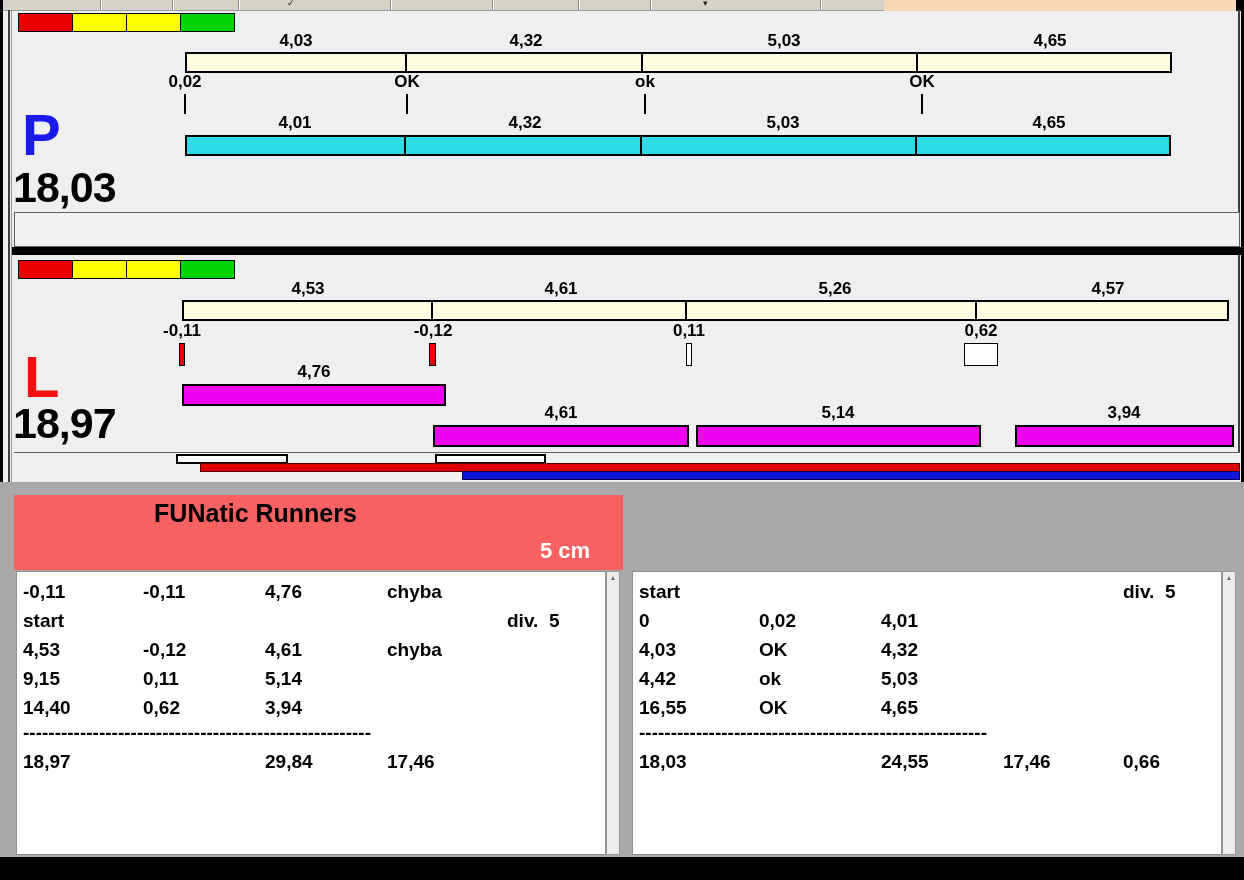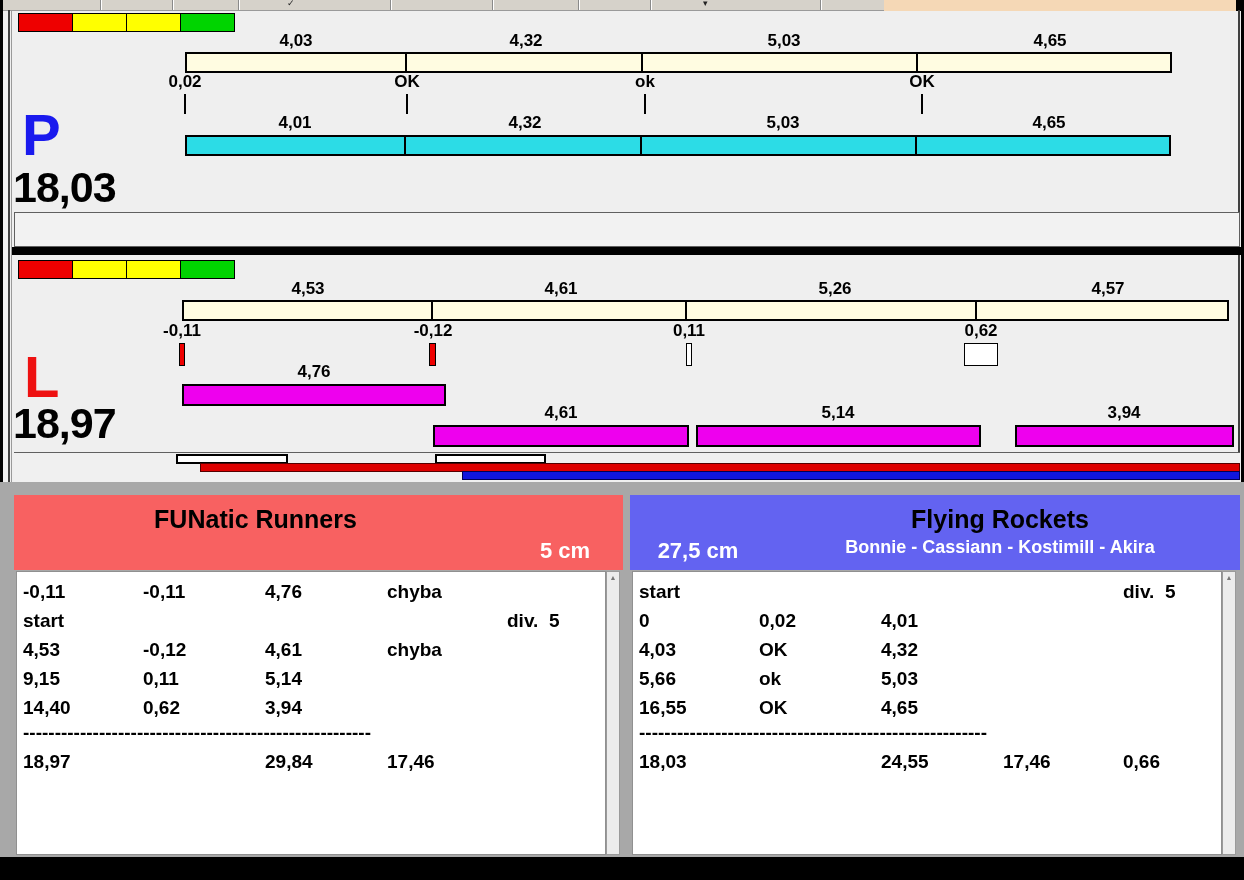--- a/index.html
+++ b/index.html
@@ -39,21 +39,21 @@
   .empty-strip{left:14px;top:212px;width:1226px;height:35px;background:#f2f2f2;border:1px solid #606060;box-sizing:border-box;}
   .black-sep{left:12px;top:247px;width:1232px;height:8px;background:#000;}
 
   .overlap-strip{left:14px;top:452px;width:1226px;height:30px;background:#f0f0f0;border-top:1px solid #606060;}
   .ov-box{position:absolute;background:#fff;border:2px solid #000;box-sizing:border-box;}
   .ov-red{position:absolute;background:#dd0000;border:1px solid #550000;box-sizing:border-box;}
   .ov-blue{position:absolute;background:#1016dd;border:1px solid #000055;box-sizing:border-box;}
 
   .teams-bg{left:0;top:482px;width:1244px;height:375px;background:#a8a8a8;}
   .team-header{position:absolute;top:495px;height:75px;}
-  .team-title{position:absolute;top:10px;font-size:25px;text-align:center;line-height:28px;}
+  .team-title{position:absolute;top:4px;font-size:25px;text-align:center;line-height:28px;}
   .team-members{position:absolute;top:42px;color:#fff;font-size:18px;text-align:center;line-height:20px;}
   .gap-label{position:absolute;color:#fff;font-size:22px;text-align:center;line-height:24px;}
   .date-box{left:497px;top:493px;width:263px;height:38px;background:#fff;font-weight:normal;font-size:27px;text-align:center;line-height:38px;white-space:nowrap;}
 
   .table-area{position:absolute;top:571px;width:590px;height:284px;background:#fff;border:1px solid #909090;box-sizing:border-box;padding:5px 0 0 6px;font-size:19px;overflow:hidden;}
   .trow{display:flex;height:29px;line-height:29px;white-space:pre;}
   .tcell{flex:none;overflow:visible;white-space:pre;}
   .c0{width:120px;}.c1{width:122px;}.c2{width:122px;}.c3{width:120px;}.c4{flex:1;}
   .tsep{height:25px;line-height:22px;overflow:hidden;white-space:nowrap;}
   .scrollbar{position:absolute;top:571px;width:14px;height:284px;background:#ececec;border:1px solid #9a9a9a;box-sizing:border-box;}
@@ -172,45 +172,40 @@
     <div class="ov-blue" style="left:448px;top:18px;width:778px;height:9px;"></div>
   </div>
 
   <div class="a teams-bg"></div>
 
   <div class="team-header" style="left:14px;width:609px;background:#f86161;">
     <div class="team-title" style="left:0;width:483px;">FUNatic Runners</div>
     <div class="gap-label" style="left:495px;top:44px;width:112px;">5 cm</div>
   </div>
 
-  <div class="team-header" style="left:630px;width:610px;background:#6363f1;">
-    <div class="team-title" style="left:130px;width:480px;">Flying Rockets</div>
-    <div class="team-members" style="left:130px;width:480px;">Bonnie - Cassiann - Kostimill - Akira</div>
-    <div class="gap-label" style="left:8px;top:44px;width:120px;">27,5 cm</div>
-  </div>
 
 
   <div class="table-area" id="table-left" style="left:16px;">
       <div class="trow"><div class="tcell c0">-0,11</div><div class="tcell c1">-0,11</div><div class="tcell c2">4,76</div><div class="tcell c3">chyba</div><div class="tcell c4"></div></div>
       <div class="trow"><div class="tcell c0">start</div><div class="tcell c1"></div><div class="tcell c2"></div><div class="tcell c3"></div><div class="tcell c4">div.  5</div></div>
       <div class="trow"><div class="tcell c0">4,53</div><div class="tcell c1">-0,12</div><div class="tcell c2">4,61</div><div class="tcell c3">chyba</div><div class="tcell c4"></div></div>
       <div class="trow"><div class="tcell c0">9,15</div><div class="tcell c1">0,11</div><div class="tcell c2">5,14</div><div class="tcell c3"></div><div class="tcell c4"></div></div>
       <div class="trow"><div class="tcell c0">14,40</div><div class="tcell c1">0,62</div><div class="tcell c2">3,94</div><div class="tcell c3"></div><div class="tcell c4"></div></div>
       <div class="tsep">-------------------------------------------------------</div>
       <div class="trow"><div class="tcell c0">18,97</div><div class="tcell c1"></div><div class="tcell c2">29,84</div><div class="tcell c3">17,46</div><div class="tcell c4"></div></div>
     </div>
   <div class="scrollbar" style="left:606px;">
     <div class="sb-arrow">▲</div>
   </div>
 
   <div class="table-area" id="table-right" style="left:632px;">
       <div class="trow"><div class="tcell c0">start</div><div class="tcell c1"></div><div class="tcell c2"></div><div class="tcell c3"></div><div class="tcell c4">div.  5</div></div>
       <div class="trow"><div class="tcell c0">0</div><div class="tcell c1">0,02</div><div class="tcell c2">4,01</div><div class="tcell c3"></div><div class="tcell c4"></div></div>
       <div class="trow"><div class="tcell c0">4,03</div><div class="tcell c1">OK</div><div class="tcell c2">4,32</div><div class="tcell c3"></div><div class="tcell c4"></div></div>
-      <div class="trow"><div class="tcell c0">5,66</div><div class="tcell c1">ok</div><div class="tcell c2">5,03</div><div class="tcell c3"></div><div class="tcell c4"></div></div>
+      <div class="trow"><div class="tcell c0">4,42</div><div class="tcell c1">ok</div><div class="tcell c2">5,03</div><div class="tcell c3"></div><div class="tcell c4"></div></div>
       <div class="trow"><div class="tcell c0">16,55</div><div class="tcell c1">OK</div><div class="tcell c2">4,65</div><div class="tcell c3"></div><div class="tcell c4"></div></div>
       <div class="tsep">-------------------------------------------------------</div>
       <div class="trow"><div class="tcell c0">18,03</div><div class="tcell c1"></div><div class="tcell c2">24,55</div><div class="tcell c3">17,46</div><div class="tcell c4">0,66</div></div>
     </div>
   <div class="scrollbar" style="left:1222px;">
     <div class="sb-arrow">▲</div>
   </div>
 
   <div class="a bottom-black"></div>
 </div>

